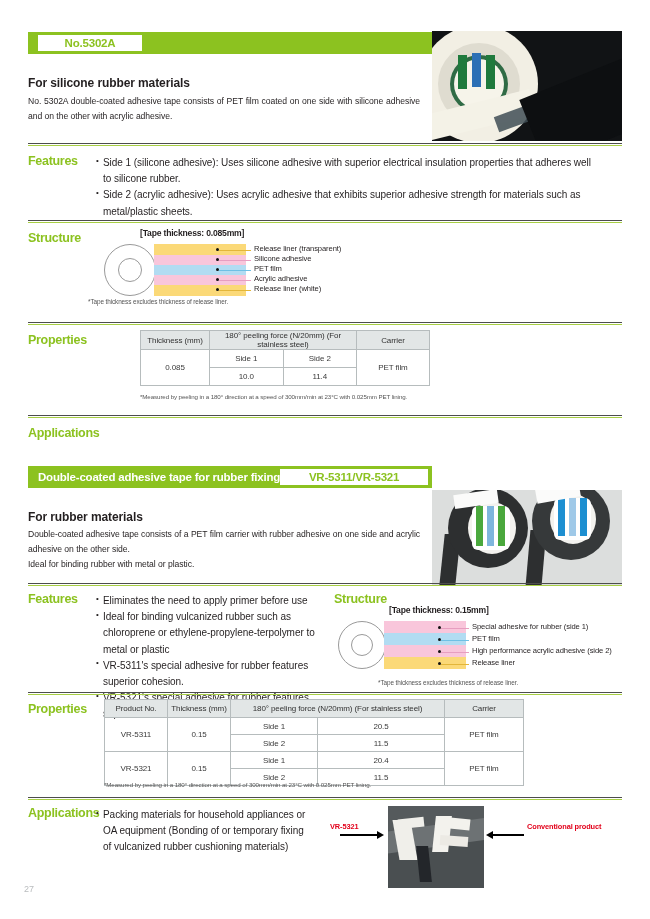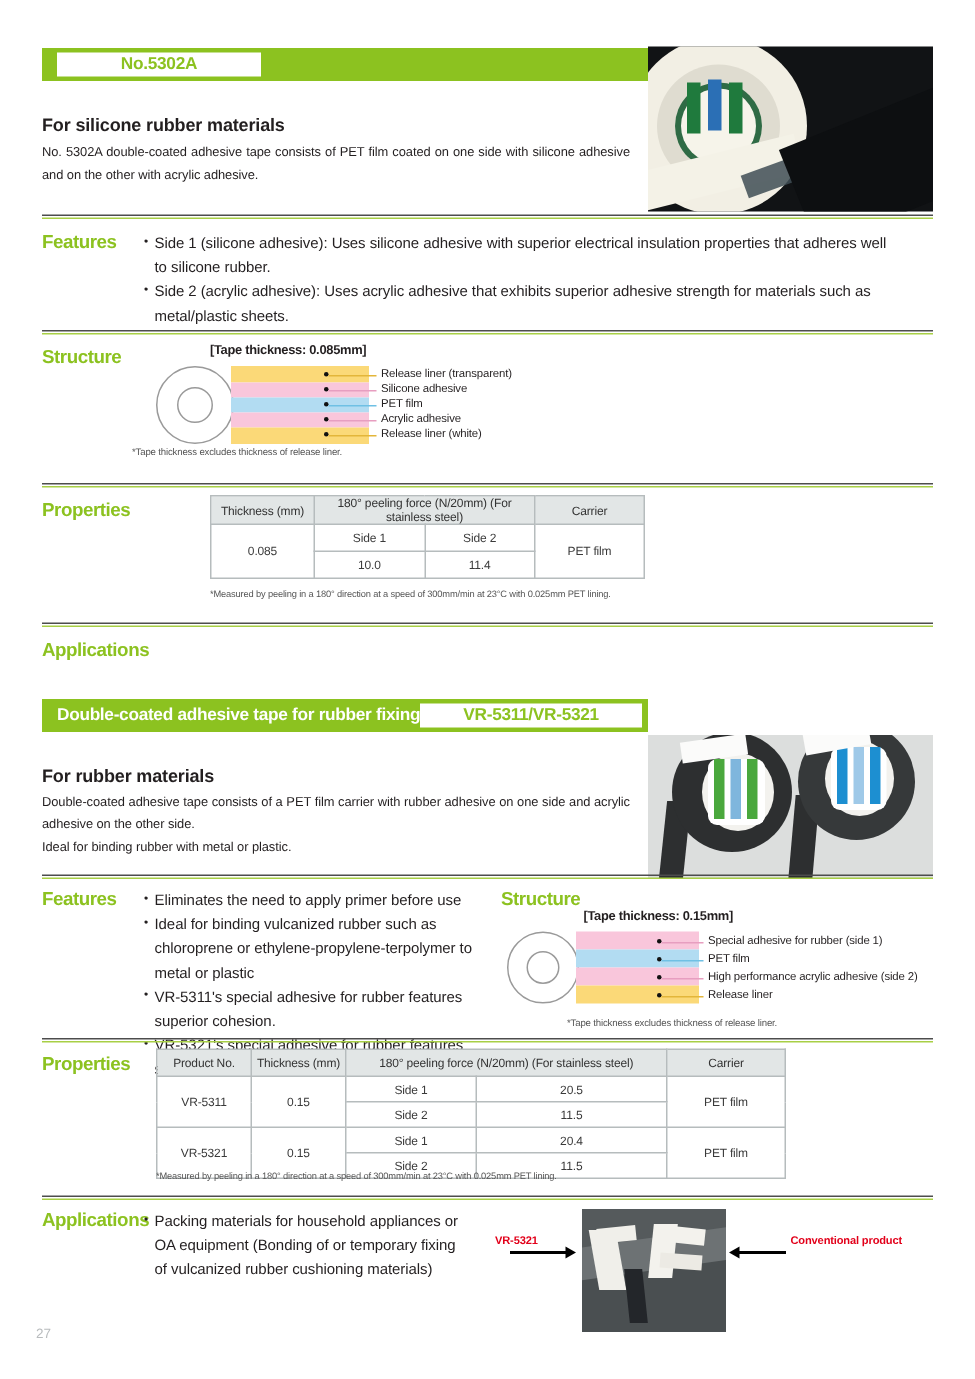--- a/index.html
+++ b/index.html
@@ -38,21 +38,21 @@
     font-size: 11.5px;
     font-weight: bold;
     letter-spacing: -0.2px;
     white-space: nowrap;
   }
   .banner-badge {
     background: #ffffff;
     color: #8cc220;
     font-size: 11.5px;
     font-weight: bold;
-    padding: 2px 16px;
+    padding: 2px 0;
     width: 104px;
     text-align: center;
     letter-spacing: -0.2px;
   }
 
   
   .intro-title {
     position: absolute;
     font-size: 12px;
     font-weight: bold;

